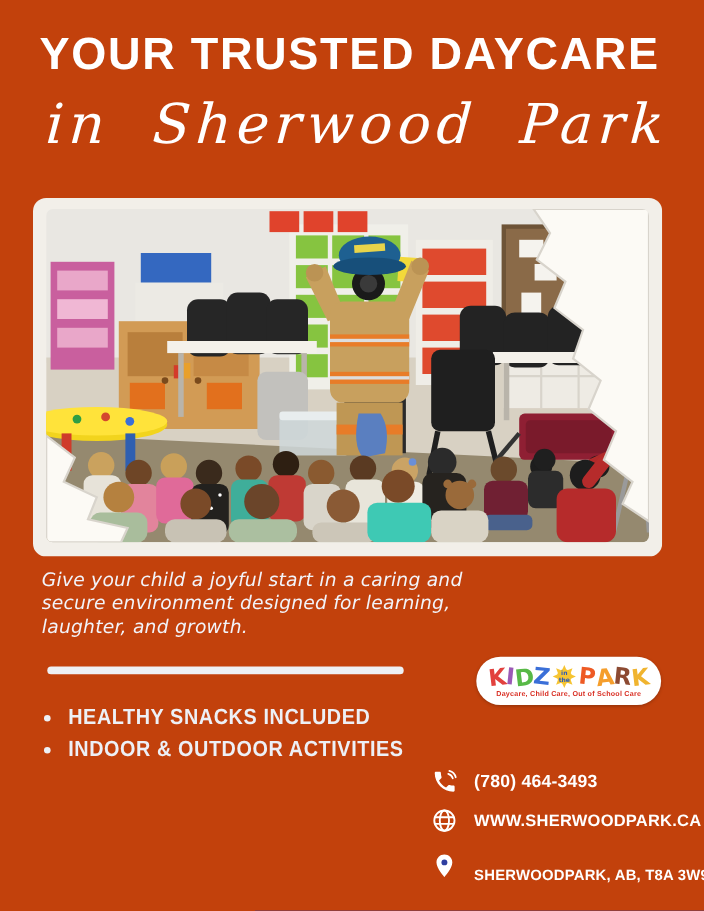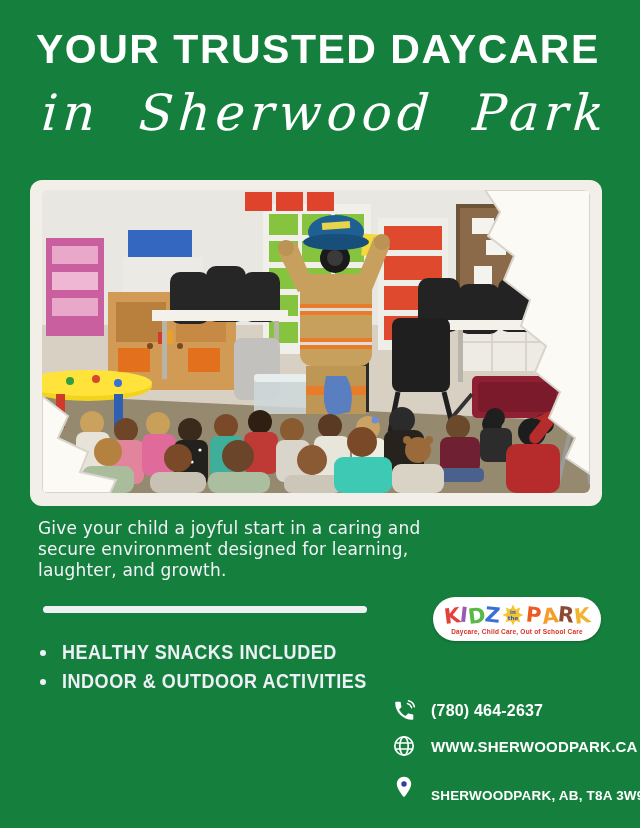--- a/index.html
+++ b/index.html
@@ -2,41 +2,41 @@
 <html><head>
 <meta charset="utf-8">
 <style>
   html,body{margin:0;padding:0;}
   body{
     width:640px;height:828px;
     background:#2e3fa0;
     font-family:"Liberation Sans",sans-serif;
     position:relative;overflow:hidden;
   }
-  .flyer{position:absolute;inset:0;background:#15803d;}
+  .flyer{position:absolute;inset:0;background:#c2410c;}
 
   .headline{
     position:absolute;left:36px;top:26px;margin:0;
     color:#ffffff;font-size:41px;font-weight:800;letter-spacing:1.5px;
     font-family:"Liberation Sans",sans-serif;white-space:nowrap;
   }
   .script{
     position:absolute;left:40px;top:84px;
     color:#ffffff;font-family:"DejaVu Serif",serif;font-style:italic;
     font-size:50px;letter-spacing:5px;word-spacing:18px;white-space:nowrap;
     transform:skewX(-4deg);transform-origin:left bottom;
   }
 
   .photo{position:absolute;left:30px;top:180px;width:572px;height:326px;}
   .photo svg{display:block;width:100%;height:100%;}
 
   .intro{
     position:absolute;left:38px;top:518px;width:388px;margin:0;
     color:#f2f4fa;font-family:"DejaVu Sans",sans-serif;
-    font-size:17px;line-height:21px;letter-spacing:0.2px;
+    font-size:17px;line-height:21px;letter-spacing:0.2px;font-style:italic;
   }
 
   .divider{
     position:absolute;left:43px;top:606px;width:324px;height:7px;
     border-radius:4px;background:#eef0f4;
   }
 
   .logo-pill{
     position:absolute;left:433px;top:597px;width:168px;height:44px;
     background:#ffffff;border-radius:22px;
@@ -346,21 +346,21 @@
   </ul>
 
   <div class="contact">
     <div class="crow">
       <span class="cicon">
         <svg viewBox="0 0 24 24">
           <path d="M7.1 10.6c1.5 2.9 3.5 4.9 6.4 6.4l2.1-2.1c.3-.3.7-.4 1.1-.3 1.1.4 2.3.6 3.5.6.6 0 1.1.5 1.1 1.1v3.4c0 .6-.5 1.1-1.1 1.1C10.9 20.8 3.2 13.1 3.2 3.8c0-.6.5-1.1 1.1-1.1h3.4c.6 0 1.1.5 1.1 1.1 0 1.2.2 2.4.6 3.5.1.4 0 .8-.3 1.1l-2 2.2z" fill="#ffffff"></path>
           <path d="M15.5 4.5c2 .6 3.5 2.1 4.1 4.1M16.5 1.8c3 .8 5.1 2.9 5.8 5.8" stroke="#ffffff" stroke-width="1.6" fill="none" stroke-linecap="round"></path>
         </svg>
       </span>
-      <span class="ctext">(780) 464-2637</span>
+      <span class="ctext">(780) 464-3493</span>
     </div>
     <div class="crow">
       <span class="cicon">
         <svg viewBox="0 0 24 24" fill="none" stroke="#ffffff" stroke-width="1.7">
           <circle cx="12" cy="12" r="9.2"></circle>
           <ellipse cx="12" cy="12" rx="4.2" ry="9.2"></ellipse>
           <path d="M3.2 9h17.6M3.2 15h17.6"></path>
         </svg>
       </span>
       <span class="ctext site">WWW.SHERWOODPARK.CA</span>

